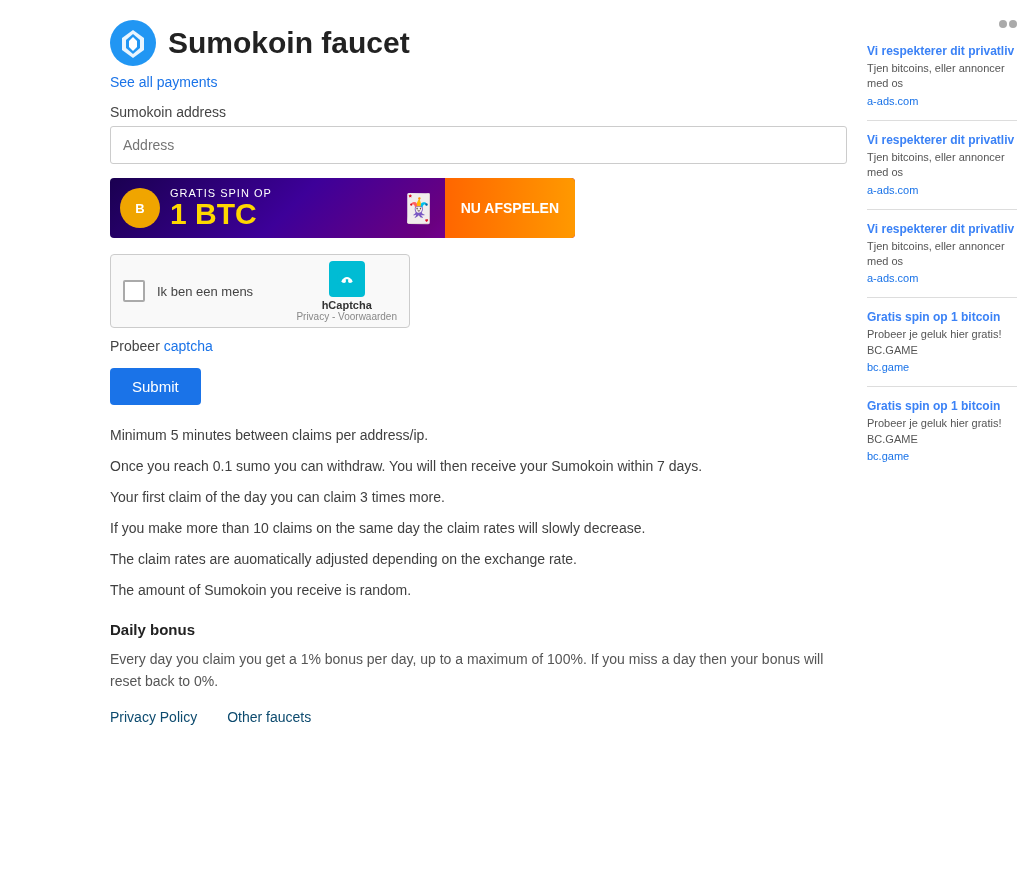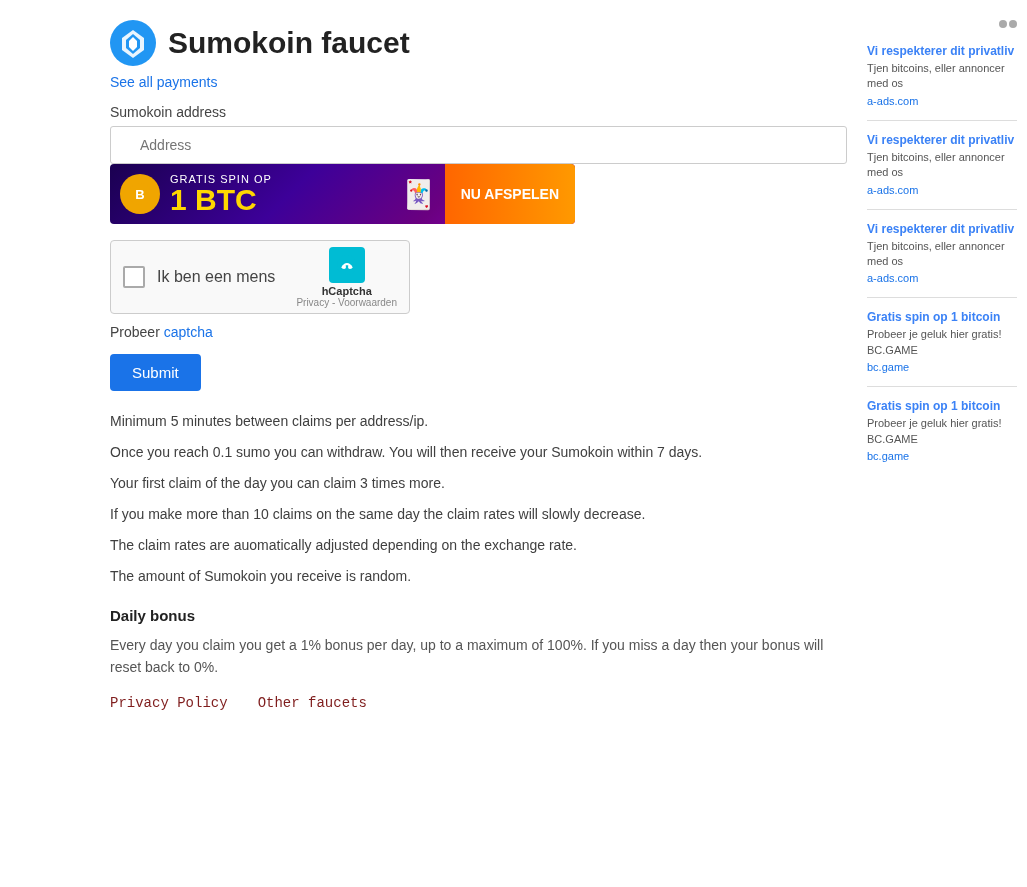--- a/index.html
+++ b/index.html
@@ -52,26 +52,27 @@
     }
     
     .address-label {
       font-size: 14px;
       color: #444;
       margin-bottom: 6px;
     }
     .address-input {
       width: 100%;
       max-width: 740px;
-      padding: 10px 29px;
+      padding: 10px 12px;
       border: 1px solid #ccc;
       border-radius: 3px;
       font-size: 14px;
       color: #999;
       outline: none;
+      margin-bottom: 14px;
     }
     
     .banner {
       width: 465px;
       height: 60px;
       background: linear-gradient(135deg, #1a0050 0%, #3d0099 40%, #6a0080 70%, #9900cc 100%);
       border-radius: 4px;
       display: flex;
       align-items: center;
       margin-bottom: 16px;
@@ -136,21 +137,21 @@
     }
     .captcha-checkbox {
       width: 22px;
       height: 22px;
       border: 2px solid #aaa;
       border-radius: 2px;
       background: #fff;
       flex-shrink: 0;
     }
     .captcha-text {
-      font-size: 16px;
+      font-size: 13px;
       color: #444;
     }
     .captcha-right {
       display: flex;
       flex-direction: column;
       align-items: center;
     }
     .captcha-logo {
       width: 36px;
       height: 36px;
@@ -217,24 +218,23 @@
       color: #555;
       line-height: 1.6;
       margin-bottom: 16px;
     }
     
     .footer-links {
       display: flex;
       gap: 30px;
     }
     .footer-links a {
-      color: #7f1d1d;
+      color: #0c4a6e;
       text-decoration: none;
       font-size: 14px;
-      font-family: Liberation Mono, monospace;
     }
     
     .sidebar-ad {
       border-bottom: 1px solid #ddd;
       padding-bottom: 12px;
       margin-bottom: 12px;
     }
     .sidebar-ad:last-child { border-bottom: none; }
     .sidebar-ad-link {
       color: #3b82f6;

